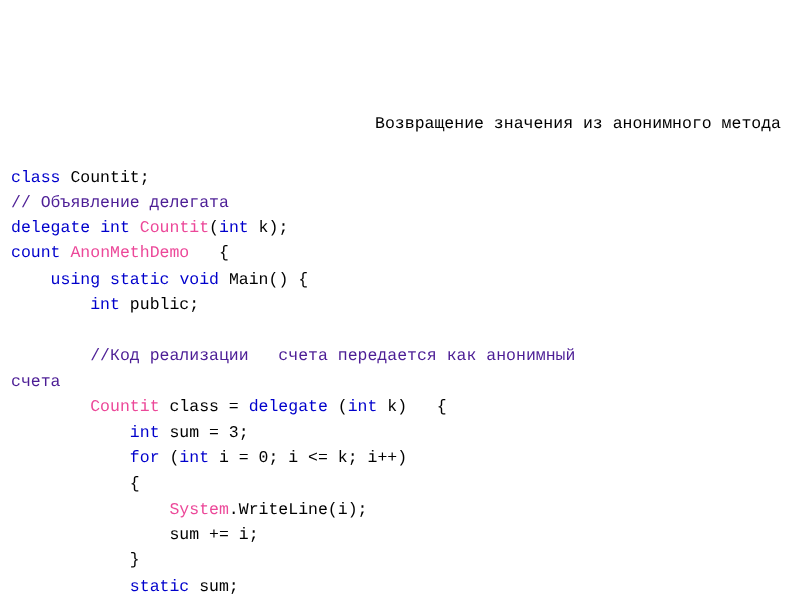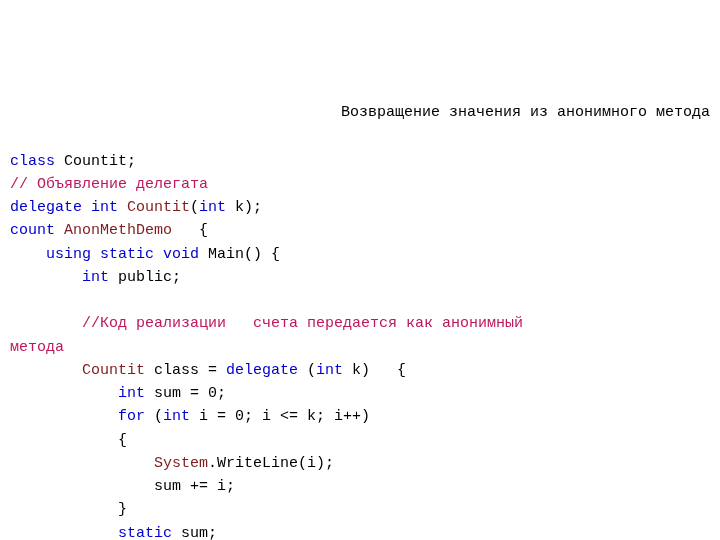--- a/index.html
+++ b/index.html
@@ -16,40 +16,40 @@
     }
     .title {
       font-family: Liberation Mono, monospace;
       font-size: 15px;
       color: #000;
       white-space: normal;
       margin-bottom: 2px;
       text-align: right;
     }
     .kw { color: #0000cc; }
-    .type { color: #7f1d1d; }
-    .comment { color: #be185d; }
+    .type { color: #ec4899; }
+    .comment { color: #4c1d95; }
   </style>
 </head>
 <body>
 
 
 
 <div class="title">Возвращение значения из анонимного метода</div>
 <div><span class="kw">class</span><span> Countit;</span>
 <span class="comment">// Объявление делегата</span>
 <span class="kw">delegate</span><span> </span><span class="kw">int</span><span> </span><span class="type">Countit</span><span>(</span><span class="kw">int</span><span> k);</span>
 <span class="kw">count</span><span> </span><span class="type">AnonMethDemo</span><span>   {</span>
 <span>    </span><span class="kw">using</span><span> </span><span class="kw">static</span><span> </span><span class="kw">void</span><span> Main() {</span>
 <span>        </span><span class="kw">int</span><span> public;</span>
 
 <span>        </span><span class="comment">//Код реализации   счета передается как анонимный</span>
-<span class="comment">метода</span>
+<span class="comment">счета</span>
 <span>        </span><span class="type">Countit</span><span> class = </span><span class="kw">delegate</span><span> (</span><span class="kw">int</span><span> k)   {</span>
-<span>            </span><span class="kw">int</span><span> sum = 0;</span>
+<span>            </span><span class="kw">int</span><span> sum = 3;</span>
 <span>            </span><span class="kw">for</span><span> (</span><span class="kw">int</span><span> i = 0; i &lt;= k; i++)</span>
 <span>            {</span>
 <span>                </span><span class="type">System</span><span>.WriteLine(i);</span>
 <span>                sum += i;</span>
 <span>            }</span>
 <span>            </span><span class="kw">static</span><span> sum;</span>
 
 </div>
 
 

